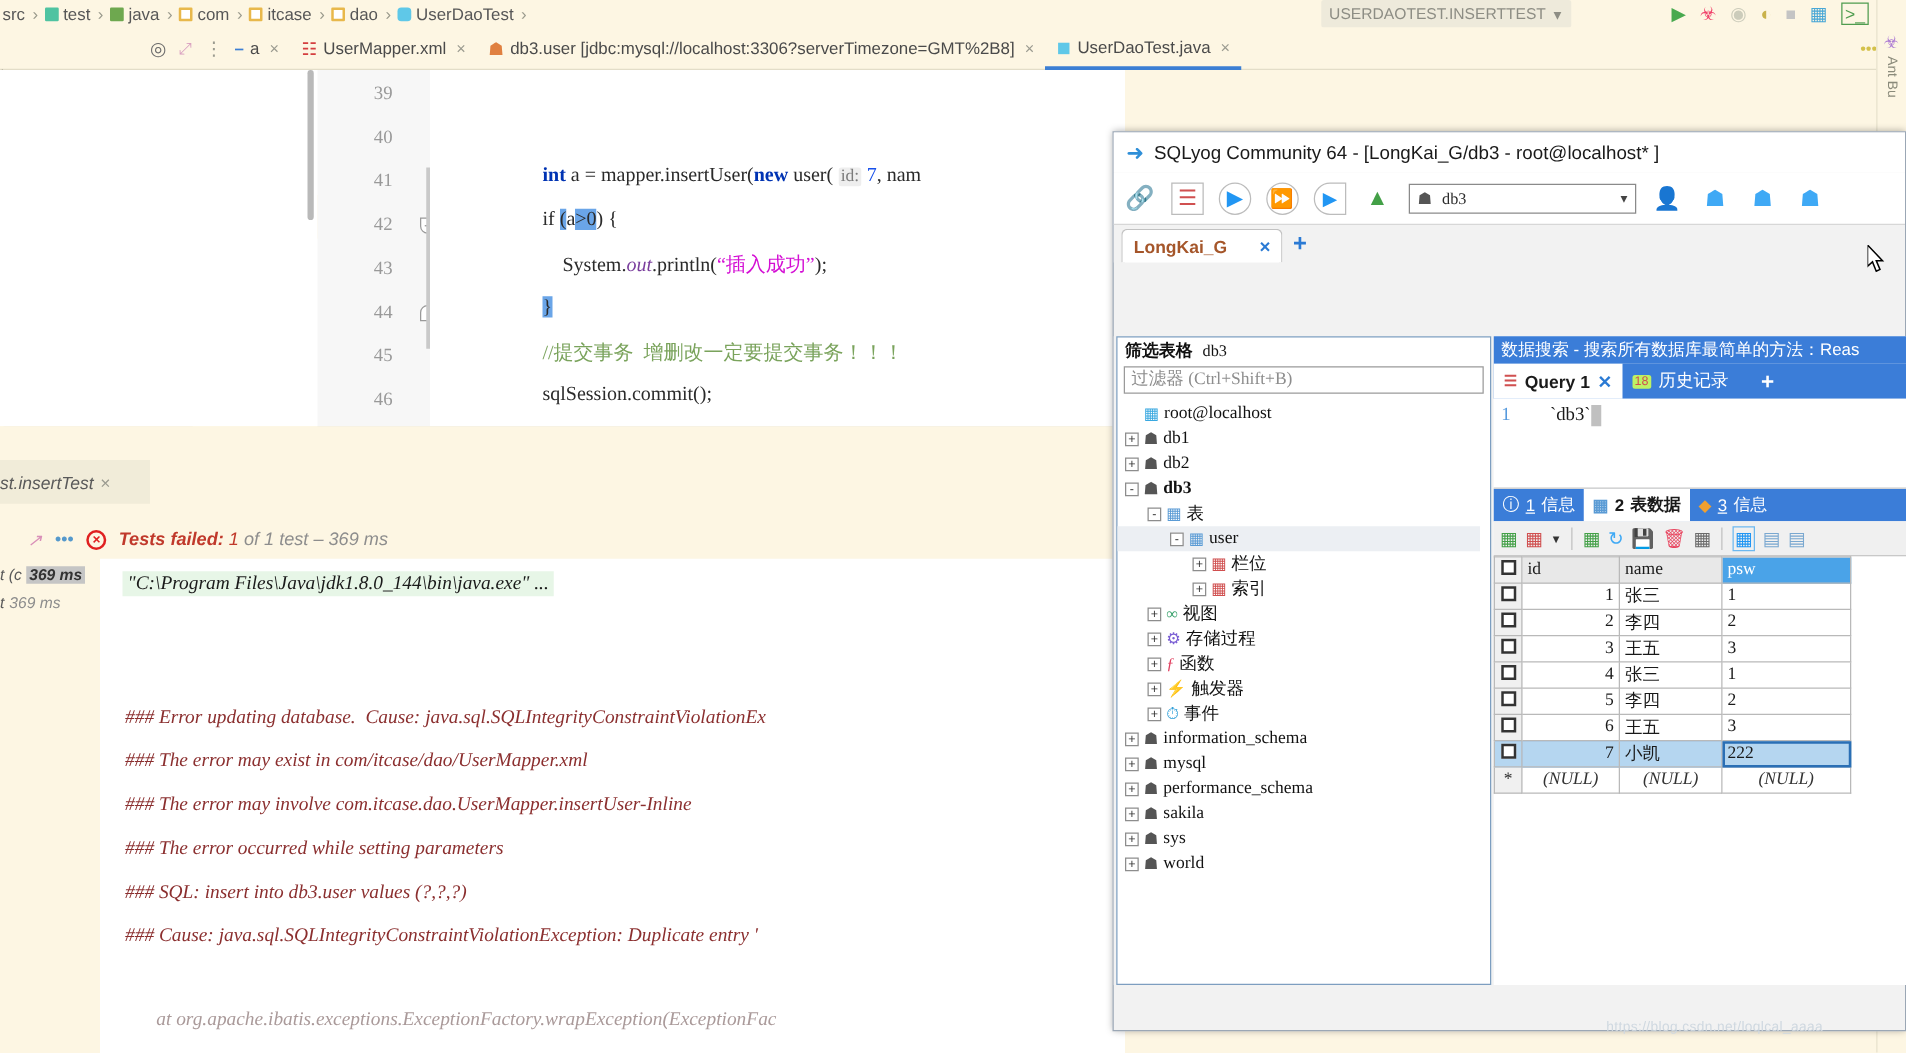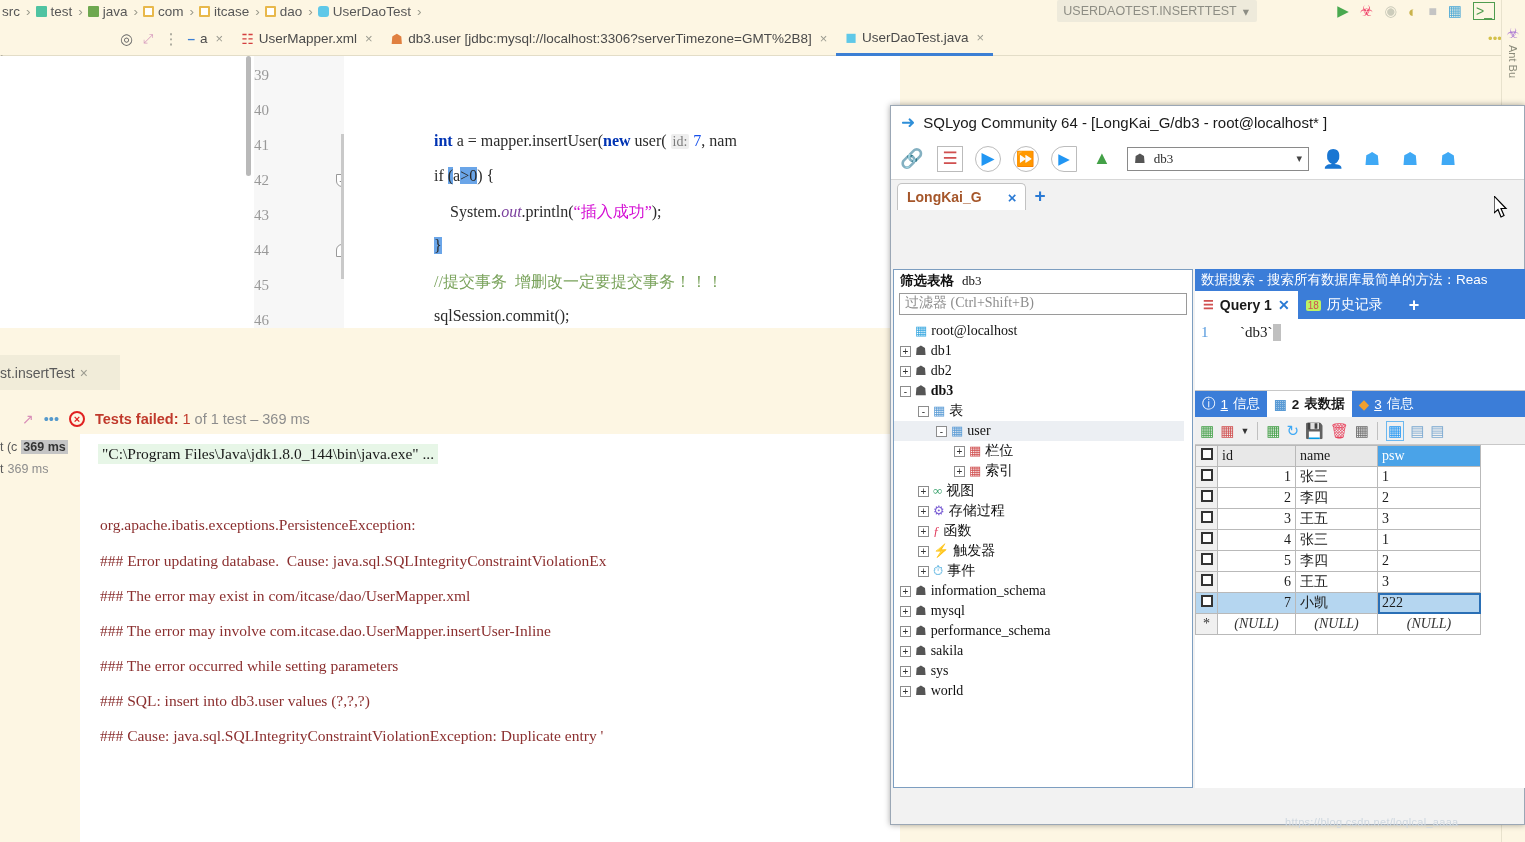--- a/index.html
+++ b/index.html
@@ -28,21 +28,21 @@
   .etab { display:flex; align-items:center; gap:5px; height:34px; padding:0 9px; color:#4a4a4a;
       font-size:13.5px; white-space:nowrap; }
   .etab.active { border-bottom:3px solid #3c7fd4; }
   .etab .x { color:#9b9b90; font-size:13px; margin-left:3px; }
   .tab-right { margin-left:auto; display:flex; align-items:center; gap:6px; padding-right:10px; color:#b0a14d;}
 
   
   .editor { position:absolute; left:0; top:56px; width:900px; height:285px; background:#fff; }
   .scroll-strip { position:absolute; left:246px; top:0; width:5px; height:120px; background:#b9b9b9; border-radius:3px;}
   .gutter { position:absolute; left:254px; top:0; width:90px; height:285px; background:#f7f7f7; }
-  .lnum { position:absolute; width:60px; color:#999; font-family:"Liberation Serif",serif; font-size:15px;}
+  .lnum { position:absolute; width:60px; text-align:right; color:#999; font-family:"Liberation Serif",serif; font-size:15px;}
   .codearea { position:absolute; left:344px; top:0; right:0; height:285px; background:#fff;
       font-family:"Liberation Serif", serif; font-size:16px; color:#2b2b2b; }
   .cl { position:absolute; left:90px; white-space:pre; }
   .hl-row { position:absolute; left:254px; width:646px; height:35px; background:#fdf8e3; }
   .kw { color:#0033b3; font-weight:bold; }
   .it { font-style:italic; color:#2b2b2b; }
   .str { color:#d40fd4; }
   .cmt { color:#7aa35c; }
   .num { color:#1750eb; }
   .hint { background:#eeeeee; color:#7b7b7b; font-size:14px; padding:0 2px; border-radius:2px;}
@@ -52,21 +52,21 @@
 
   .ed-crumb { position:absolute; left:254px; top:285px; width:646px; height:27px; background:#efefef;
       display:flex; align-items:center; gap:8px; padding-left:100px; font-size:13.5px; color:#4a4a4a;
       border-top:1px solid #e0e0e0;}
   .leftpanel-strip { position:absolute; left:0; top:56px; width:254px; height:285px; background:#fdf6e3; }
   .lp-row { position:absolute; left:0; font-size:14px; color:#6b6b6b; white-space:nowrap; }
   .lp-sel { position:absolute; left:0; width:254px; height:30px; background:#b4b4b4; }
   .lp-scroll { position:absolute; left:0; top:278px; width:157px; height:7px; background:#c8c3b0; border-radius:4px;}
 
   
-  .runpanel { position:absolute; left:0; top:328px; width:900px; height:501px; background:#fdf6e3; }
+  .runpanel { position:absolute; left:0; top:341px; width:900px; height:501px; background:#fdf6e3;font-style:italic; }
   .rp-tab { position:absolute; left:0; top:27px; width:120px; height:35px; background:#f1ecd9;
       display:flex; align-items:center; gap:5px; padding-left:0; font-size:14px; color:#5a5a5a; }
   .rp-status { position:absolute; left:0; top:76px; width:900px; height:30px;
       display:flex; align-items:center; gap:10px; padding-left:22px; font-size:14.5px; }
   .fail-ico { width:16px; height:16px; border-radius:50%; border:2px solid #e02020; color:#e02020;
       font-size:11px; text-align:center; line-height:12px; font-weight:bold; }
   .tests-tree { position:absolute; left:0; top:112px; width:140px; height:80px; font-size:12.5px; color:#5a5a5a;}
   .tt-row { position:absolute; left:0; display:flex; align-items:center; gap:4px; white-space:nowrap;}
   .tt-badge { background:#c5c5c5; color:#333; padding:0 2px; font-weight:bold; }
   .console { position:absolute; left:80px; top:106px; width:820px; height:736px; background:#fff;
@@ -306,27 +306,27 @@
         <span class="tt-badge">369 ms</span>
       </div>
       <div class="tt-row" style="top:22px">
         <span>t</span>
         <span style="color:#8d8d8d">369 ms</span>
       </div>
     </div>
 
     <div class="console">
       <div class="cmdline">"C:\Program Files\Java\jdk1.8.0_144\bin\java.exe" ...</div>
-      <div class="con-line" style="top:82px">org.apache.ibatis.exceptions.PersistenceException:</div>
       <div class="con-line" style="top:118px">### Error updating database.  Cause: java.sql.SQLIntegrityConstraintViolationEx</div>
       <div class="con-line" style="top:153px">### The error may exist in com/itcase/dao/UserMapper.xml</div>
       <div class="con-line" style="top:188px">### The error may involve com.itcase.dao.UserMapper.insertUser-Inline</div>
       <div class="con-line" style="top:223px">### The error occurred while setting parameters</div>
       <div class="con-line" style="top:258px">### SQL: insert into db3.user values (?,?,?)</div>
       <div class="con-line" style="top:293px">### Cause: java.sql.SQLIntegrityConstraintViolationException: Duplicate entry '</div>
+      <div class="con-line con-grey" style="top:360px;left:45px">at org.apache.ibatis.exceptions.ExceptionFactory.wrapException(ExceptionFac</div>
     </div>
 
   </div>
 
   <div class="right-rail">
     <div class="vert-ant">
       <span style="color:#b07fd4;font-size:14px">☣</span>
       <span class="lbl">Ant Bu</span>
     </div>
   </div>

